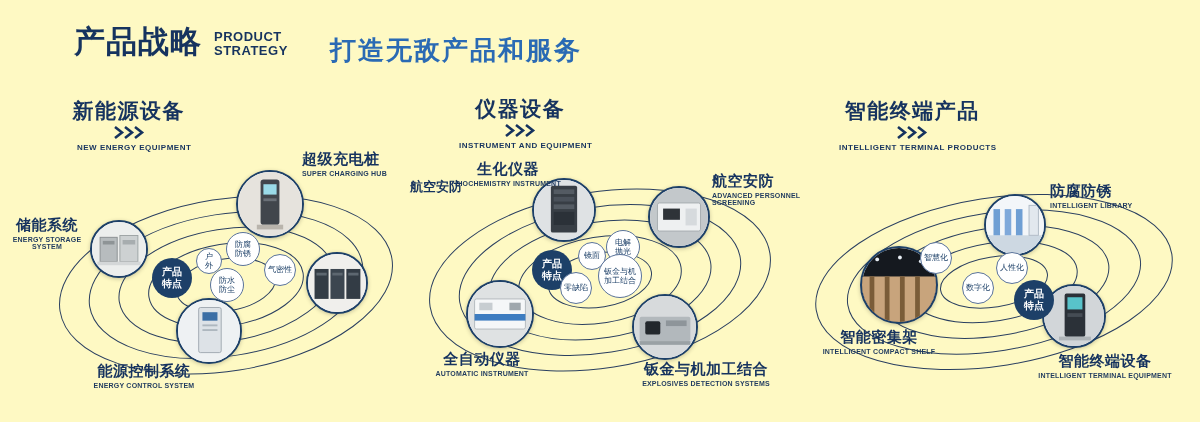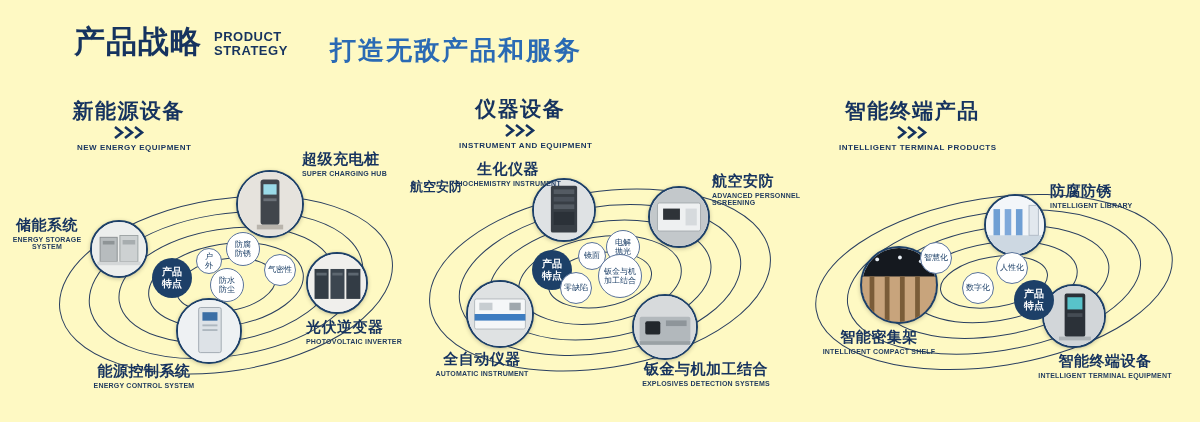--- a/index.html
+++ b/index.html
@@ -175,24 +175,20 @@
   <div class="bubble" style="left:210px;top:268px;width:34px;height:34px;">防水防尘</div>
 
   <div class="plabel ta-c" style="left:2px;top:216px;width:90px;">
     <div class="cn">储能系统</div>
     <div class="en">ENERGY STORAGE SYSTEM</div>
   </div>
   <div class="plabel ta-l" style="left:302px;top:150px;width:112px;">
     <div class="cn">超级充电桩</div>
     <div class="en">SUPER CHARGING HUB</div>
   </div>
-  <div class="plabel ta-l" style="left:306px;top:318px;width:112px;">
-    <div class="cn">光伏逆变器</div>
-    <div class="en">PHOTOVOLTAIC INVERTER</div>
-  </div>
   <div class="plabel ta-c" style="left:82px;top:362px;width:124px;">
     <div class="cn">能源控制系统</div>
     <div class="en">ENERGY CONTROL SYSTEM</div>
   </div>
 
   <div class="pcircle" style="left:532px;top:178px;width:64px;height:64px;">
     <svg viewBox="0 0 64 64">
         <rect width="64" height="64" fill="#dfe2e4"></rect>
         <rect x="18" y="6" width="28" height="50" rx="2" fill="#383e45"></rect>
         <rect x="21" y="10" width="22" height="5" fill="#545b63"></rect>

